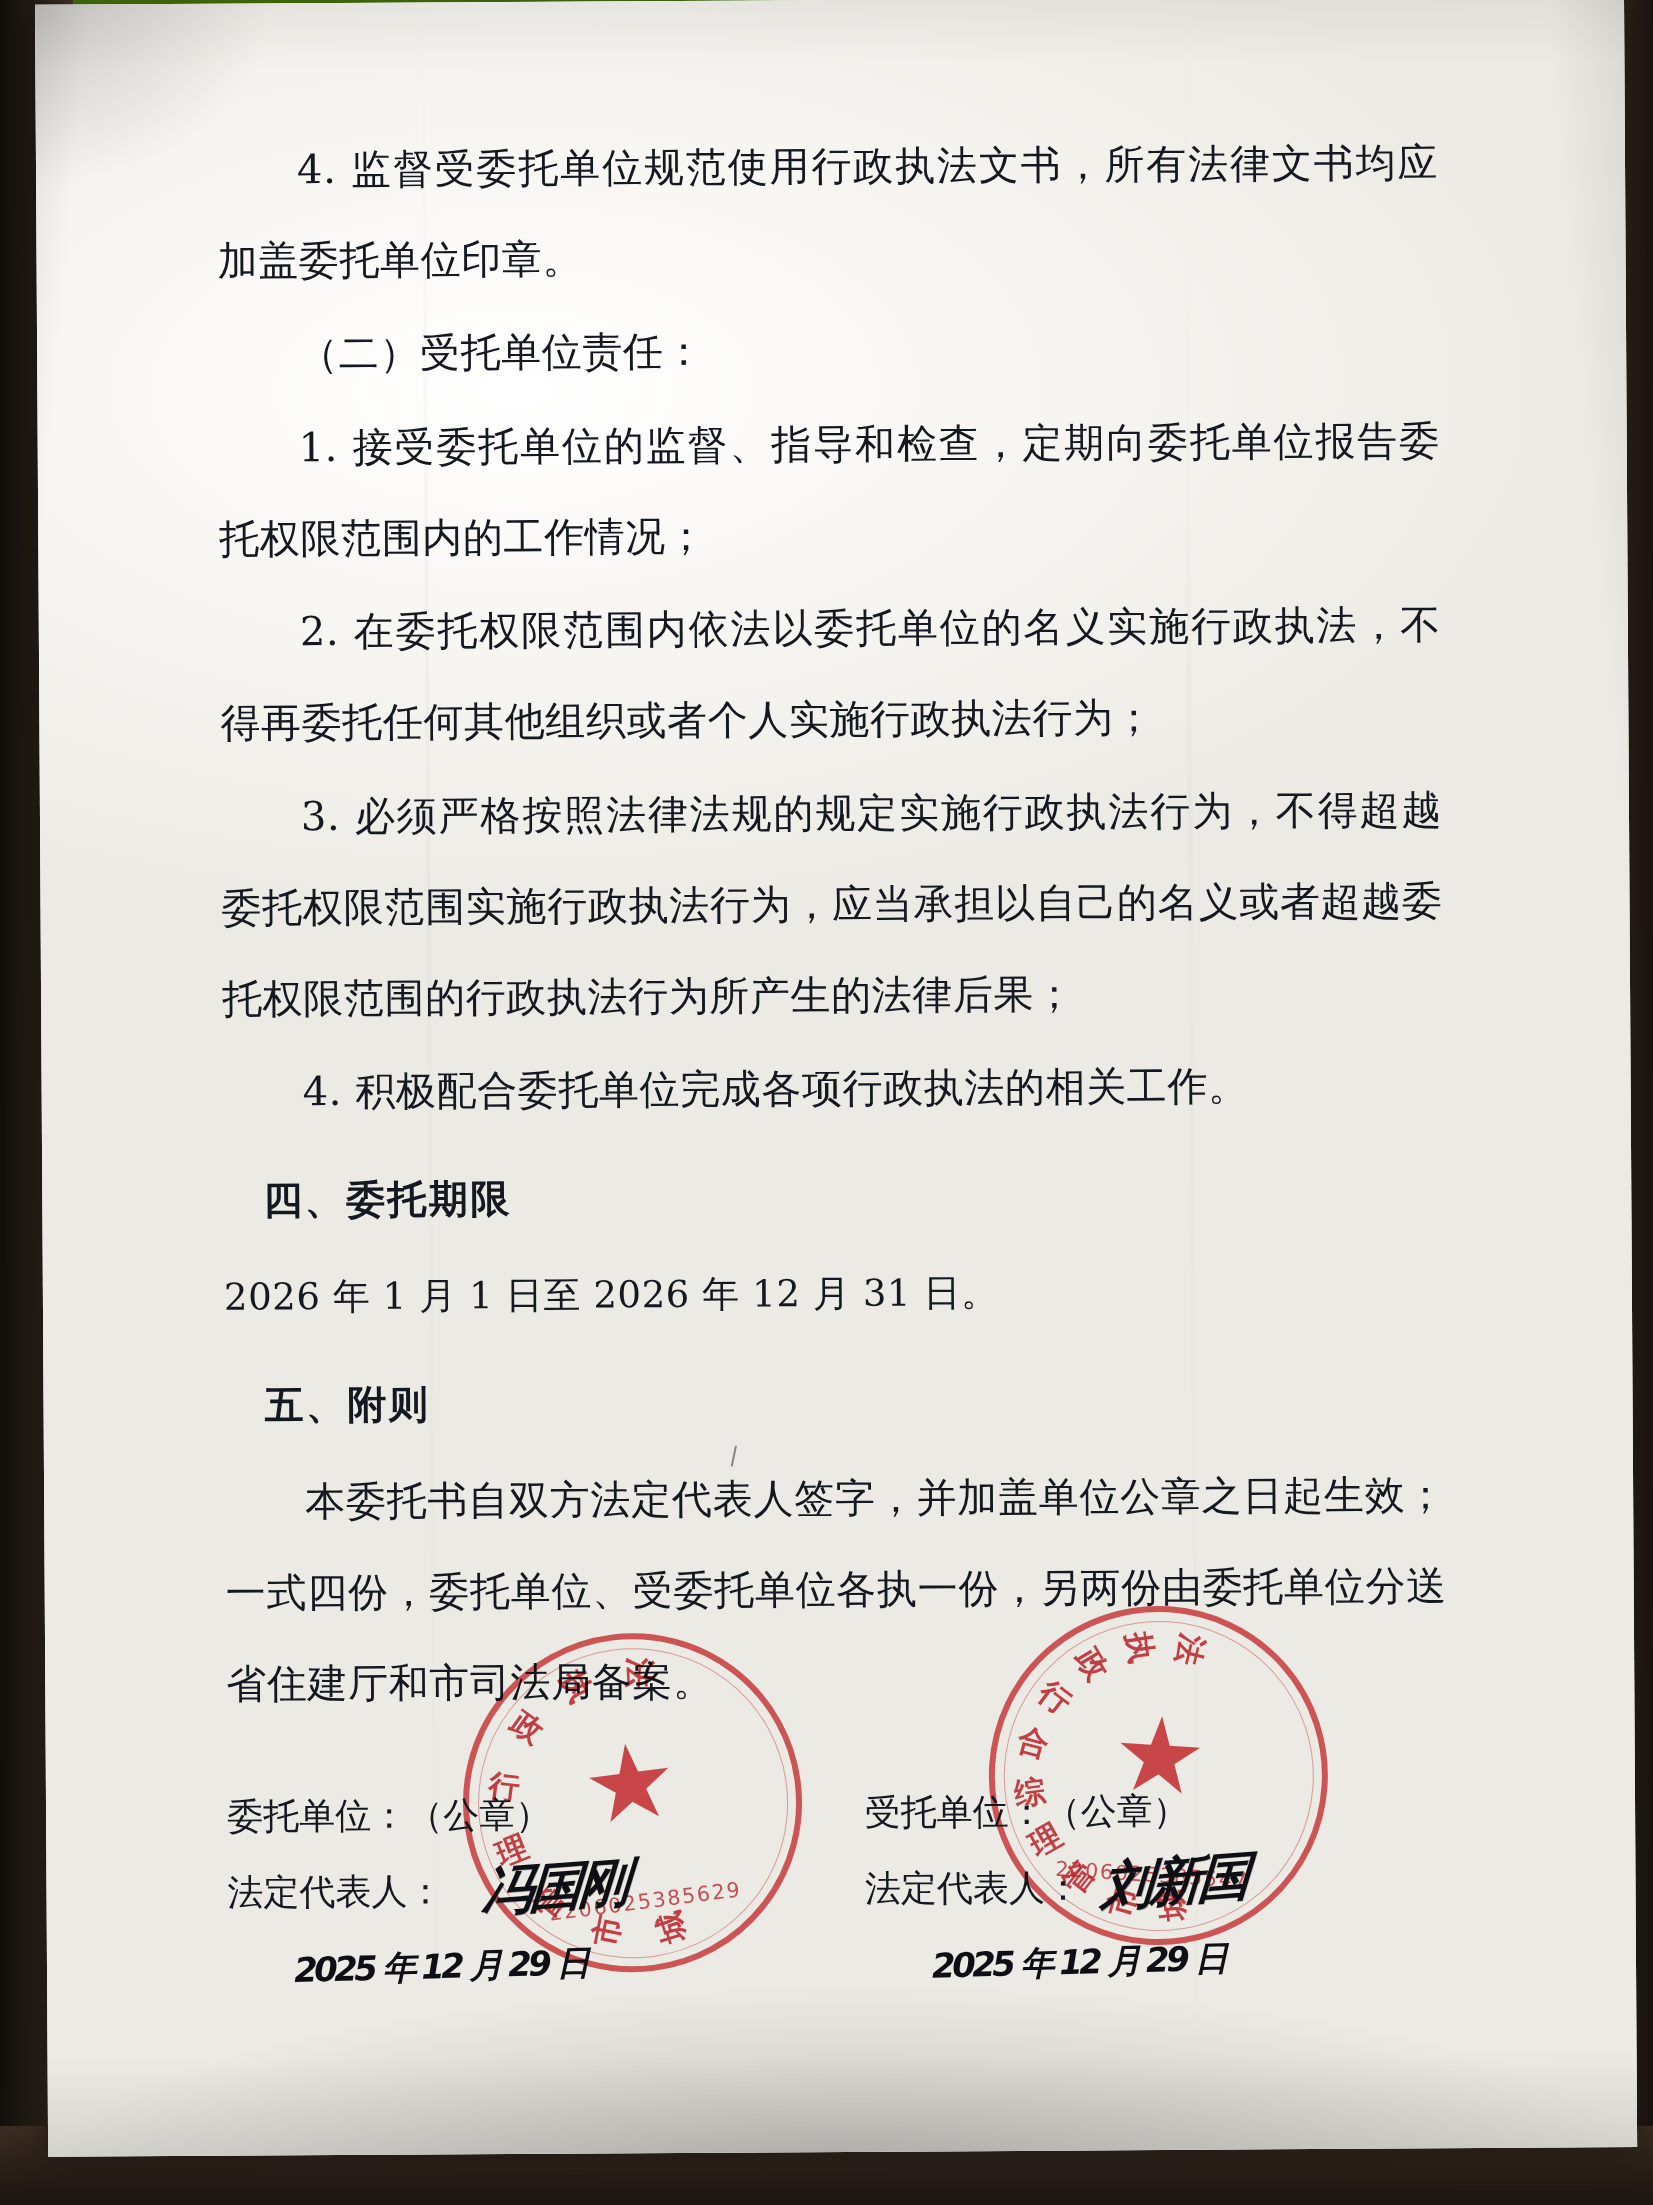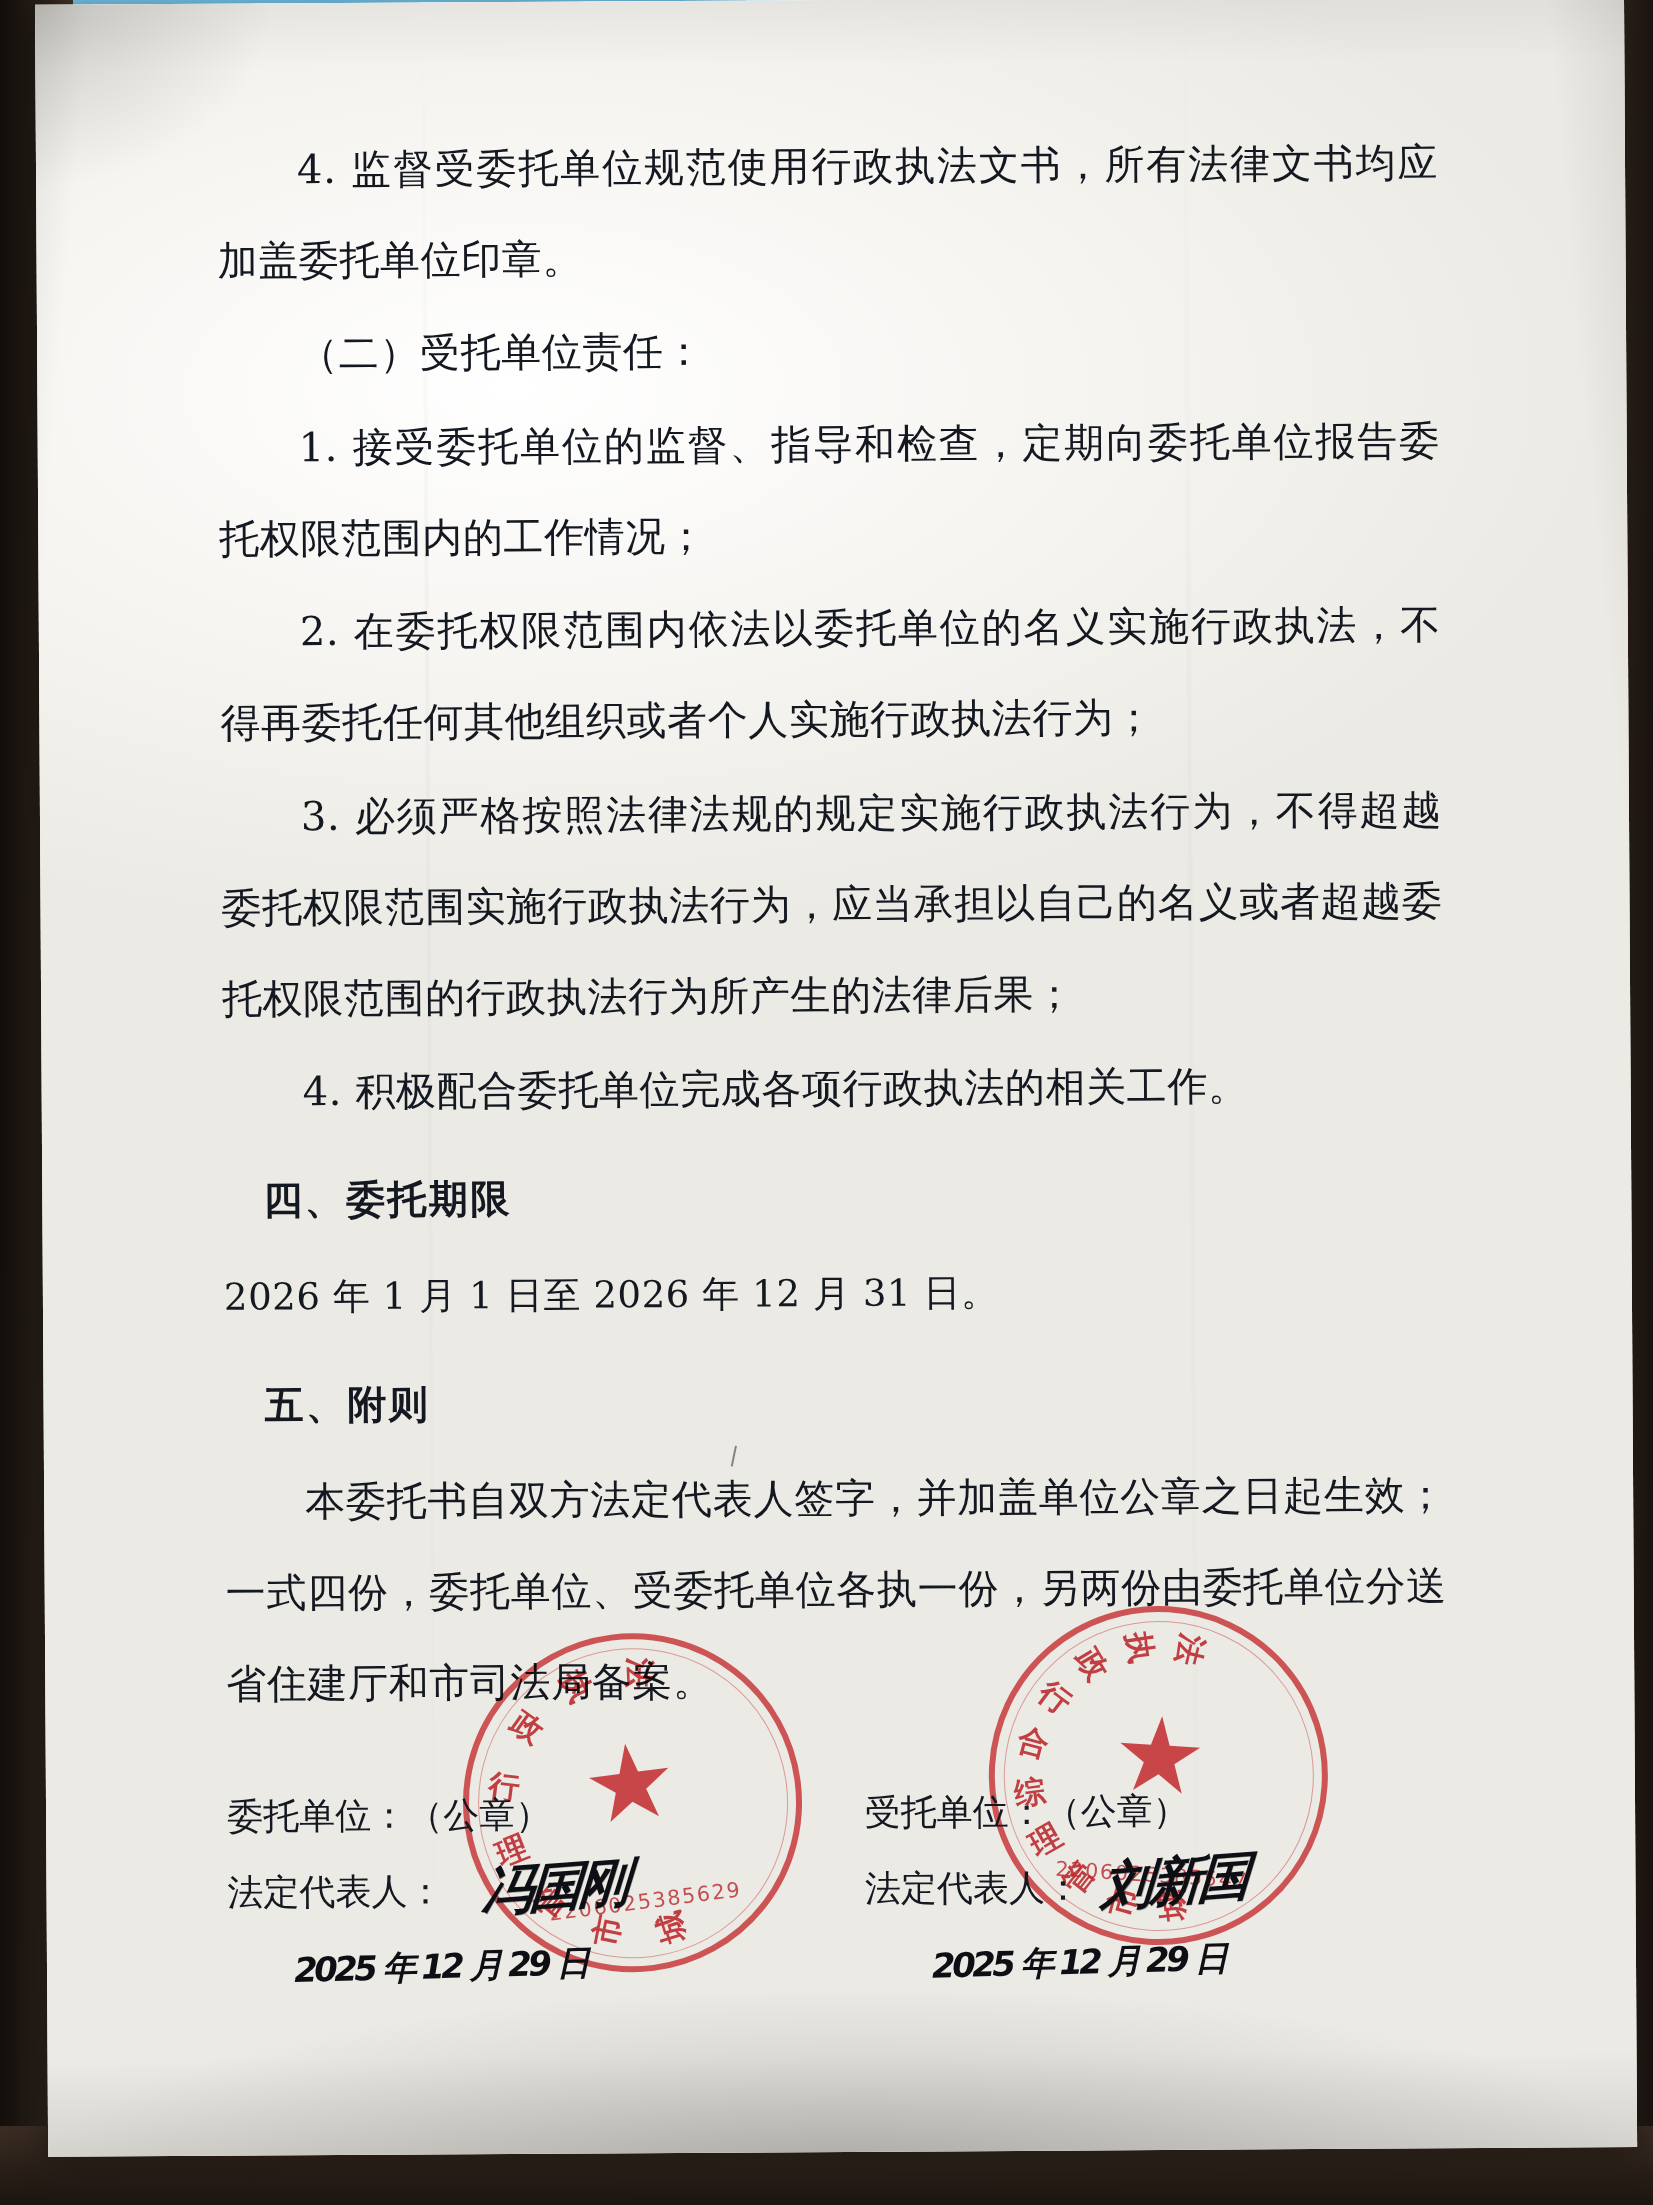--- a/index.html
+++ b/index.html
@@ -11,21 +11,21 @@
     width: 1654px;
     height: 2205px;
     overflow: hidden;
     font-family: "Liberation Serif", "DejaVu Serif", serif;
   }
 
   
   .photo {
     position: absolute;
     inset: 0;
-    background: #7dd3fc;
+    background: #4d7c0f;
     overflow: hidden;
   }
   .desk-left {
     position: absolute;
     left: 0; top: 0; bottom: 0;
     width: 73px;
     background: linear-gradient(90deg, #120e0b 0%, #2a211a 60%, #4a3a2c 100%);
   }
   .desk-right {
     position: absolute;

